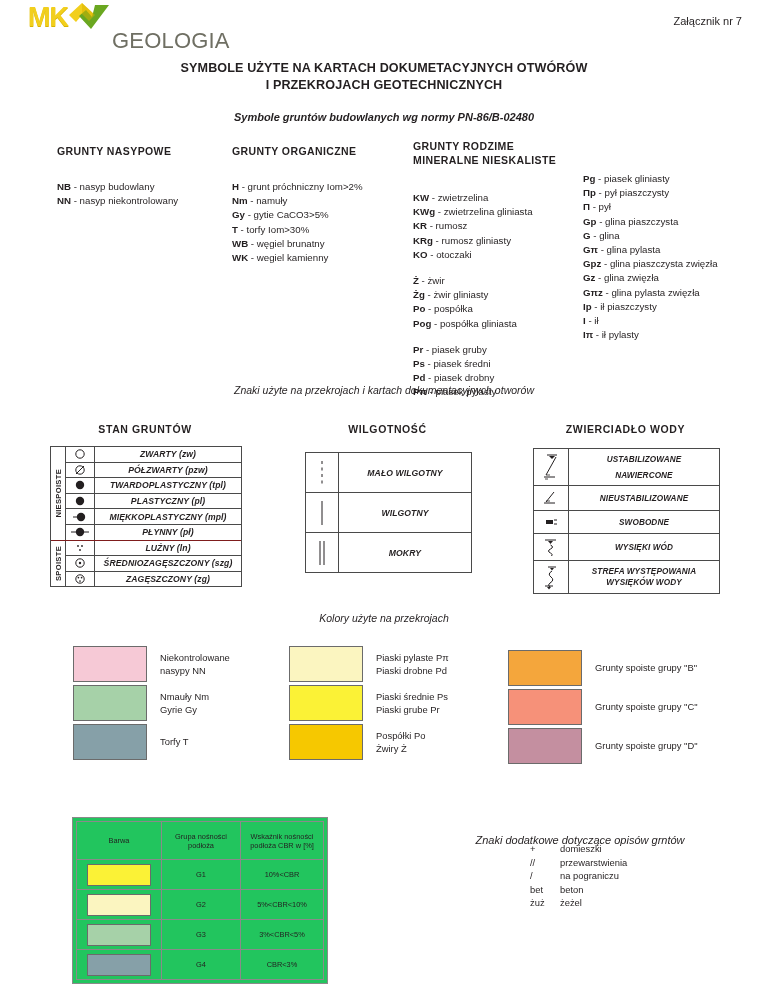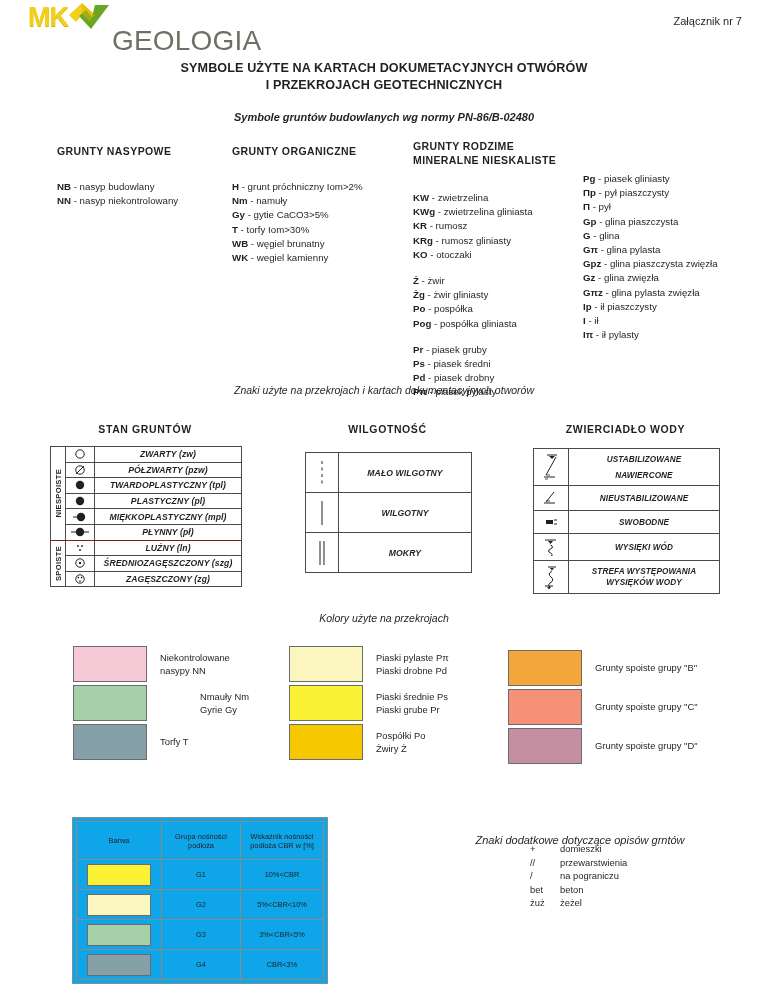--- a/index.html
+++ b/index.html
@@ -9,21 +9,21 @@
     position:relative;overflow:hidden;
   }
   .page{position:relative;width:768px;height:994px;}
 
   
   .attach{position:absolute;right:26px;top:15px;font-size:11px;color:#231f20;}
   .logo{position:absolute;left:28px;top:0;display:flex;align-items:center;height:34px;}
   .logo .mk{font-size:27px;font-weight:bold;letter-spacing:-1px;color:#f2cf1d;
             text-shadow:0 1px 0 #d9b400;line-height:1;}
   .logo .mark{width:46px;height:30px;margin:0 1px 0 -3px;}
-  .logo .geo{font-size:28px;color:#6f6f63;letter-spacing:.2px;line-height:1;margin-top:47px;}
+  .logo .geo{font-size:22px;color:#6f6f63;letter-spacing:.2px;line-height:1;margin-top:47px;}
 
   .title{position:absolute;left:0;right:0;top:60px;text-align:center;
          font-size:12.6px;font-weight:bold;line-height:17px;letter-spacing:.1px;}
   .subtitle{position:absolute;left:0;right:0;top:111px;text-align:center;
             font-size:11px;font-style:italic;font-weight:bold;}
 
   
   .colhead{font-size:10.5px;font-weight:bold;letter-spacing:.4px;}
   .symlist{font-size:9.7px;line-height:14.2px;}
   .symlist b{font-weight:bold;}
@@ -78,21 +78,21 @@
   .swrow{position:absolute;display:flex;align-items:center;}
   .sw{width:72px;height:34px;border:1px solid #6b6b6b;}
   .swtxt{margin-left:13px;font-size:9.4px;line-height:13.4px;}
 
   
   .bh{position:absolute;font-size:11px;font-style:italic;text-align:center;}
   #cbr-head{left:48px;top:793px;width:290px;}
   #extra-head{left:420px;top:834px;width:320px;}
 
   #cbr-table{position:absolute;left:72px;top:817px;width:248px;
-             border:1px solid #8a8a8a;background:#0ea5e9;padding:3px;}
+             border:1px solid #8a8a8a;background:#22c55e;padding:3px;}
   #cbr-table .inner{border:1px solid #8a8a8a;}
   #cbr-table .r{display:flex;border-bottom:1px solid #8a8a8a;}
   #cbr-table .r:last-child{border-bottom:none;}
   #cbr-table .c{display:flex;align-items:center;justify-content:center;
                 border-right:1px solid #8a8a8a;font-size:7.4px;text-align:center;
                 line-height:9px;}
   #cbr-table .c:last-child{border-right:none;}
   #cbr-table .c0{width:84px;}
   #cbr-table .c1c{width:78px;}
   #cbr-table .c2c{flex:1;}
@@ -391,21 +391,21 @@
 
   <div class="colors-note">Kolory użyte na przekrojach</div>
 
   <div class="swrow" style="left:73px;top:646px;">
     <div class="sw" id="sw-a0" style="background: rgb(246, 201, 214);"></div>
     <div class="swtxt">
         <div>Niekontrolowane</div>
         <div>nasypy NN</div>
       </div>
     </div>
-  <div class="swrow" style="left:73px;top:685px;gap:40px;">
+  <div class="swrow" style="left:73px;top:685px;">
     <div class="sw" id="sw-a1" style="background: rgb(166, 209, 168);"></div>
     <div class="swtxt">
         <div>Nmauły Nm</div>
         <div>Gyrie Gy</div>
       </div>
     </div>
   <div class="swrow" style="left:73px;top:724px;">
     <div class="sw" id="sw-a2" style="background: rgb(134, 160, 168);"></div>
     <div class="swtxt">
         <div>Torfy T</div>

